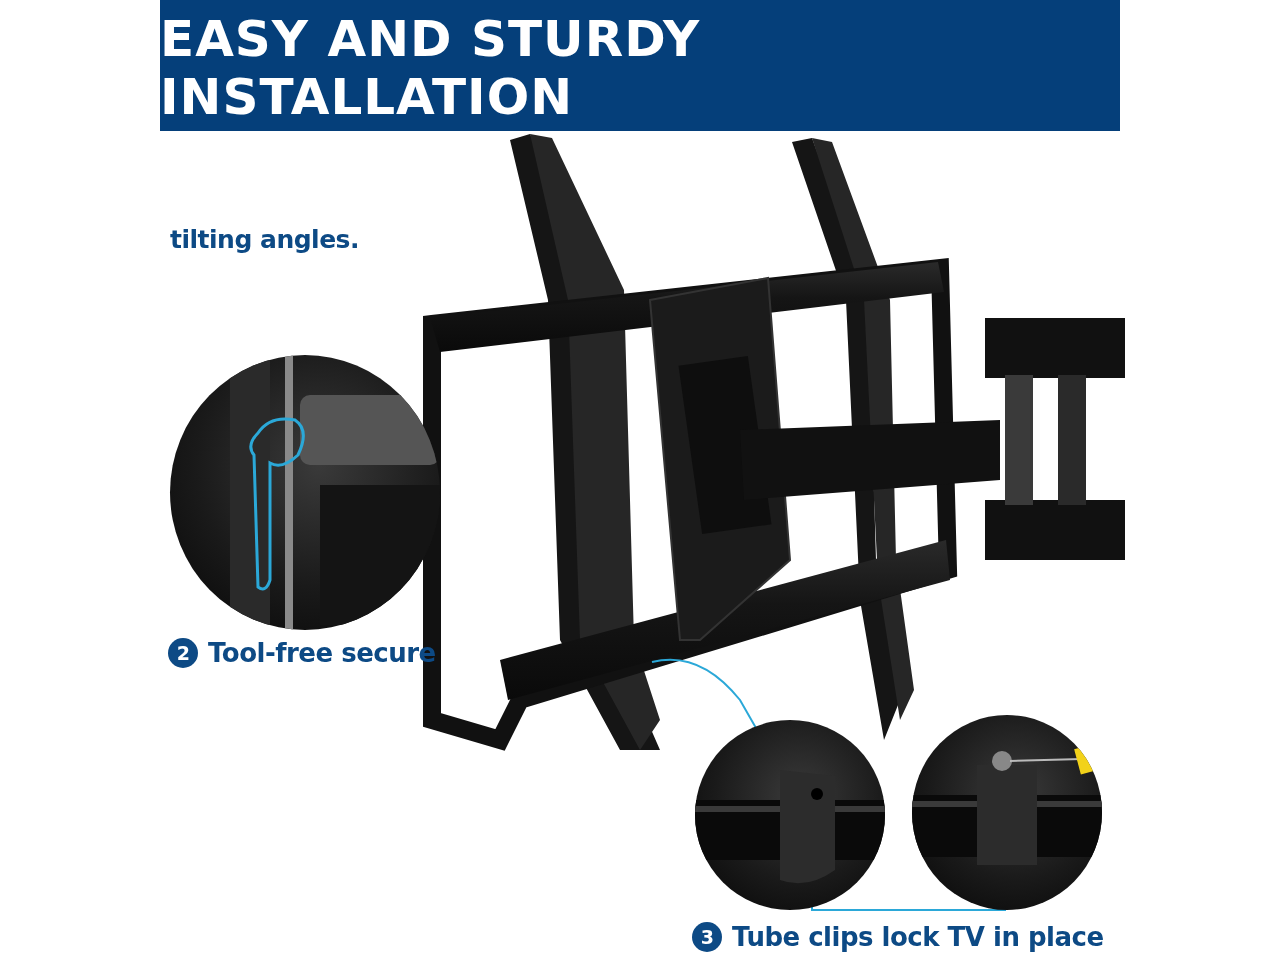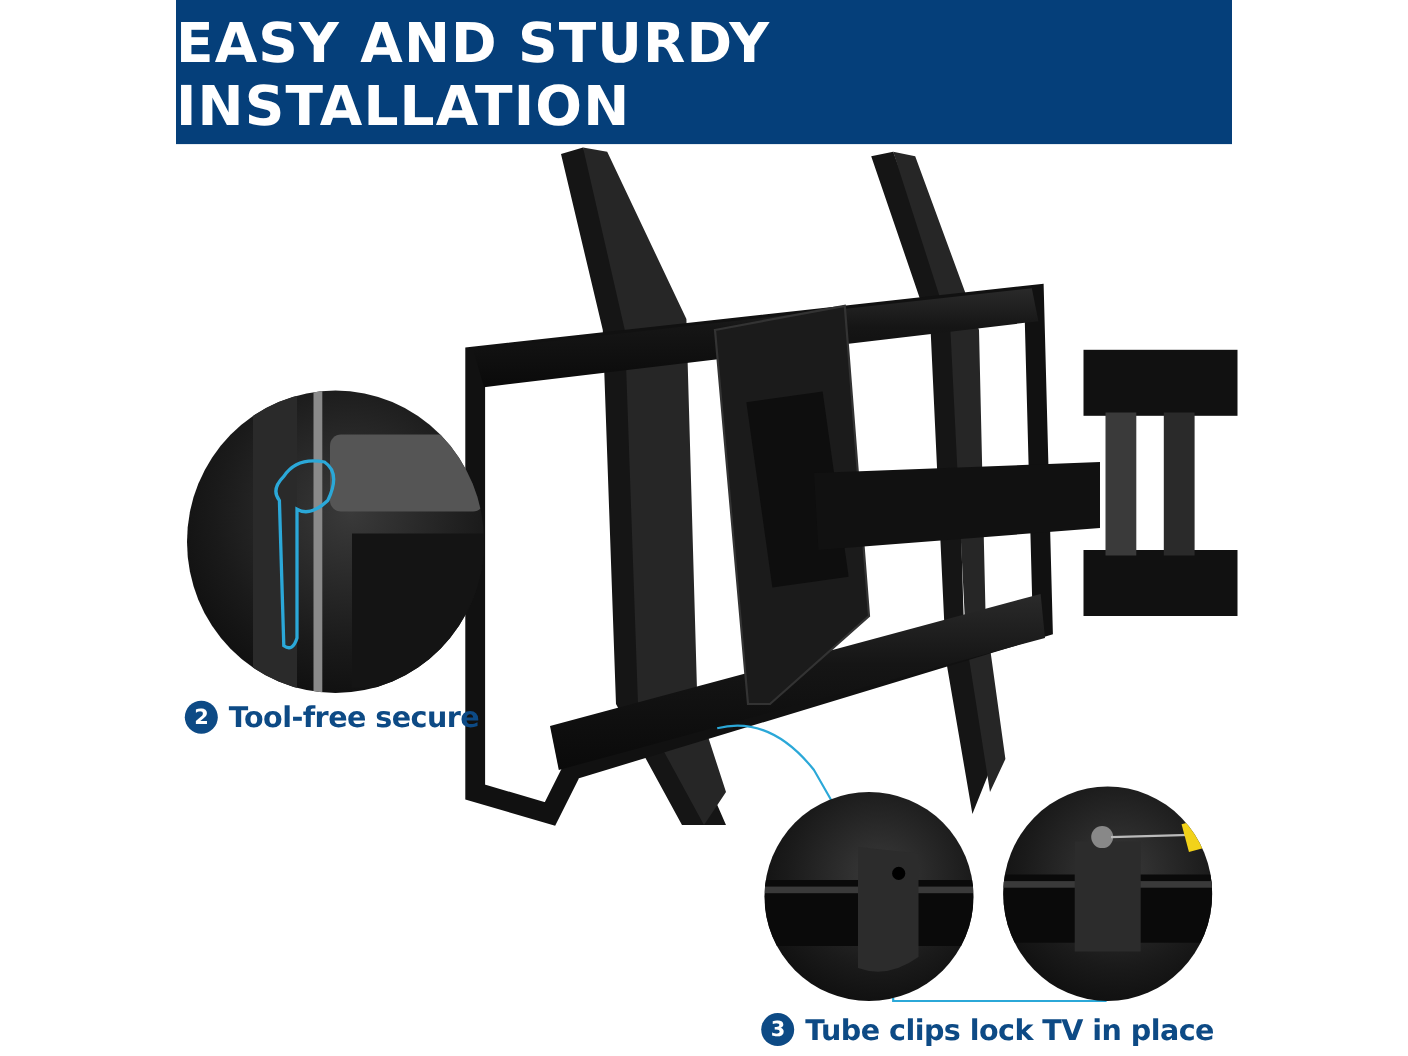--- a/index.html
+++ b/index.html
@@ -96,20 +96,21 @@
     <rect x="0" y="80" width="190" height="62" fill="#0a0a0a"></rect>
     <rect x="0" y="86" width="190" height="6" fill="#3a3a3a"></rect>
     <path d="M65,50 L125,50 L125,150 L65,150 Z" fill="#2c2c2c"></path>
     <circle cx="90" cy="46" r="10" fill="#888"></circle>
     <line x1="98" y1="46" x2="170" y2="44" stroke="#bbb" stroke-width="2"></line>
     <rect x="165" y="30" width="30" height="26" fill="#f2d21a" transform="rotate(-15 180 43)"></rect>
   </svg>
 </div>
 
 <div class="callout c1">
+  <span class="line">tilting angles.</span>
 </div>
 
 <div class="callout c2">
   <span class="num">2</span><span>Tool-free secure</span>
 </div>
 
 <div class="callout c3">
   <span class="num">3</span><span>Tube clips lock TV in place</span>
 </div>
 

